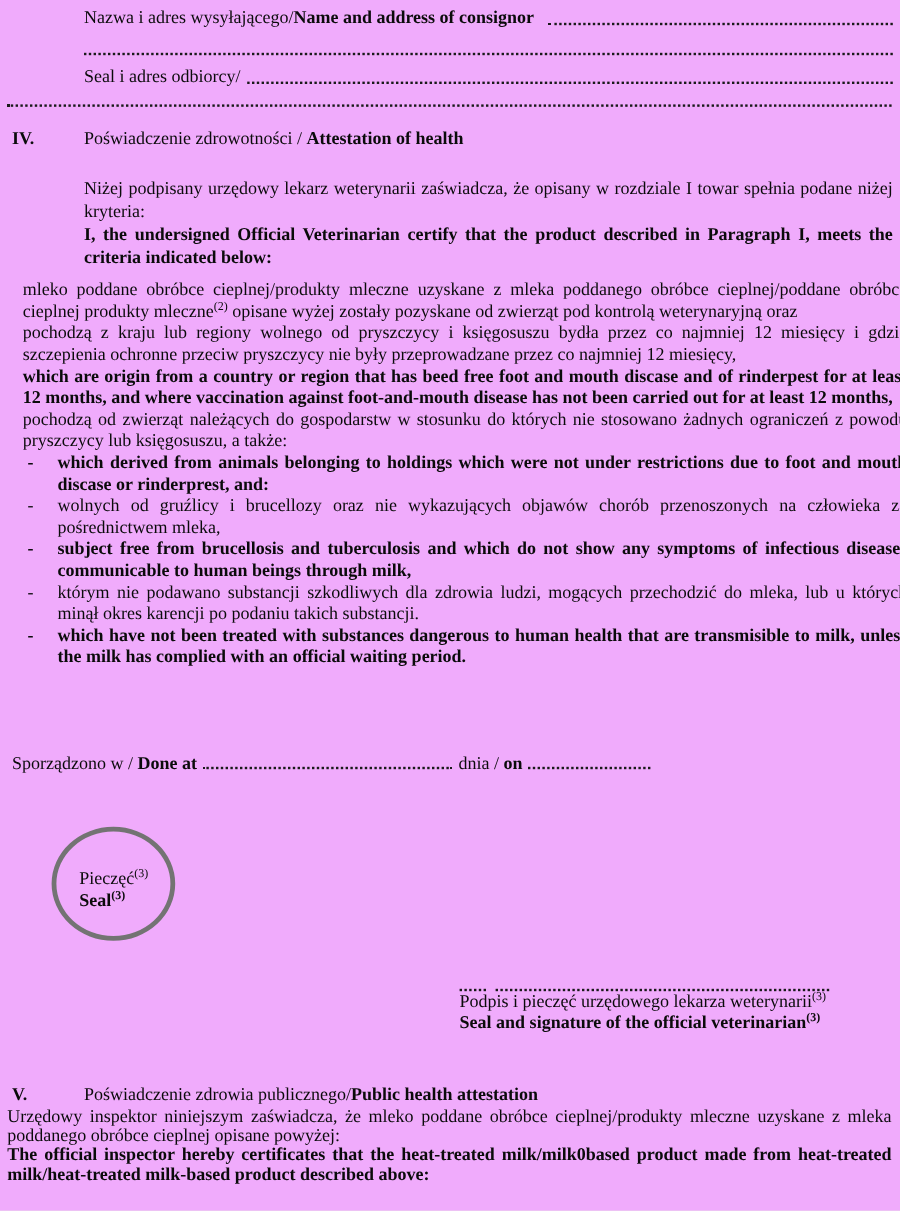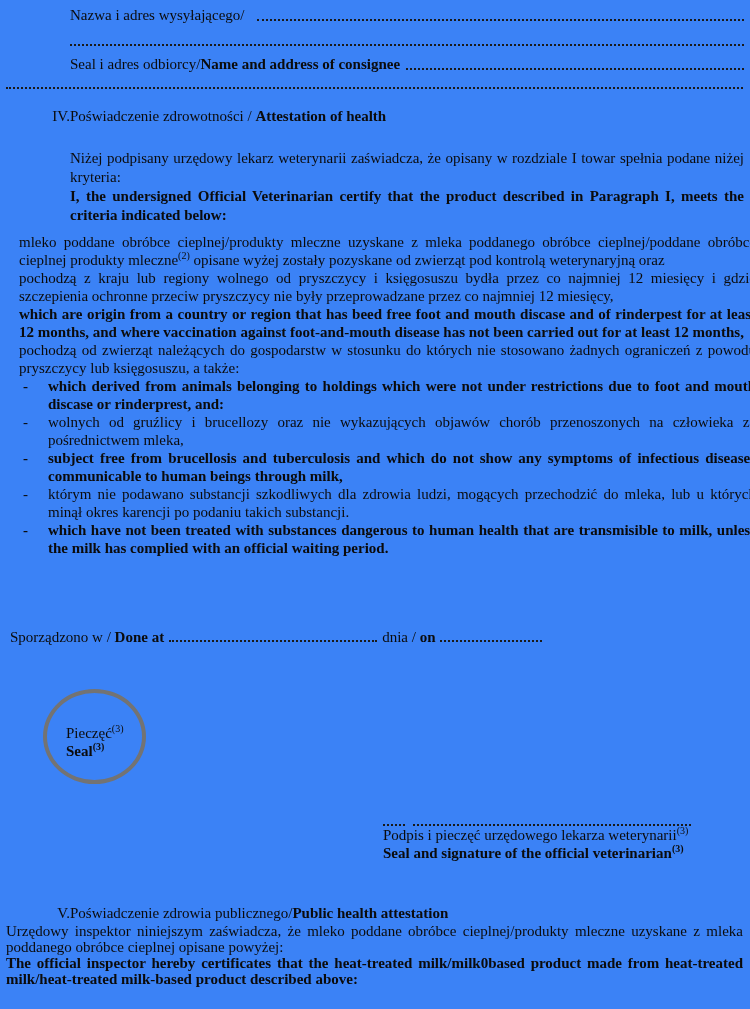--- a/index.html
+++ b/index.html
@@ -1,35 +1,35 @@
 <!DOCTYPE html>
 <html><head>
 <meta charset="utf-8">
 <style>
   html,body { margin:0; padding:0; background:#e8e8e8; }
   .page {
     position:relative; width:750px; height:1009px; margin:0 auto;
-    background:#3b82f6; color:#0b0b0b;
+    background:#f0abfc; color:#0b0b0b;
     font-family:"Liberation Serif", serif;
     font-size:15px; line-height:18px;
     overflow:hidden;
   }
   b, .bold { font-weight:bold; }
   sup { font-size:10px; line-height:0; vertical-align:super; }
 
   
   .leader-row { display:flex; align-items:flex-end; }
   .leader { flex:1 1 auto; border-bottom:2px dotted #1a1a1a; margin:0 0 3px 6px; height:1px; }
   .leader-solo { border-bottom:2px dotted #1a1a1a; height:1px; }
   .ileader { display:inline-block; height:3px; border-bottom:2px dotted #1a1a1a; vertical-align:baseline; margin:0 5px; }
 
   .abs { position:absolute; }
 
   .sec-head { position:absolute; left:10px; white-space:nowrap; }
-  .secnum { display:inline-block; width:60px; font-weight:normal;text-align:right; }
+  .secnum { display:inline-block; width:60px; font-weight:bold; }
 
   .justified { text-align:justify; }
   .justified p { margin:0; }
 
   .blist { margin:0; padding:0; list-style:none; }
   .blist li { position:relative; padding-left:29px; text-align:justify; }
   .blist .dash { position:absolute; left:4px; top:0; }
 
   .seal-circle {
     position:absolute; left:43px; top:689px; width:103px; height:95px;
@@ -42,26 +42,26 @@
   .sig-dots { display:flex; align-items:flex-end; height:12px; }
 </style>
 </head>
 <body>
 
 <div class="page">
 
   <div class="abs" style="left:70px; top:6px; width:674px;">
     <div class="leader-row">
       <span>Nazwa i adres wysyłającego/</span>
+        <b>Name and address of consignor</b>
       <span class="leader" style="margin-left:12px;"></span>
     </div>
     <div class="leader-solo" style="margin-top:19px;"></div>
     <div class="leader-row" style="margin-top:9px;">
       <span>Seal i adres odbiorcy/</span>
-        <b>Name and address of consignee</b>
       <span class="leader"></span>
     </div>
   </div>
   <div class="leader-solo abs" style="left:6px; top:86px; width:737px;"></div>
 
   <div class="sec-head" style="top:107px;">
     <span class="secnum">IV.</span><span>Poświadczenie zdrowotności / </span><b>Attestation of health</b>
   </div>
 
   <div class="abs justified" style="left:70px; top:149px; width:674px; line-height:19px;">

